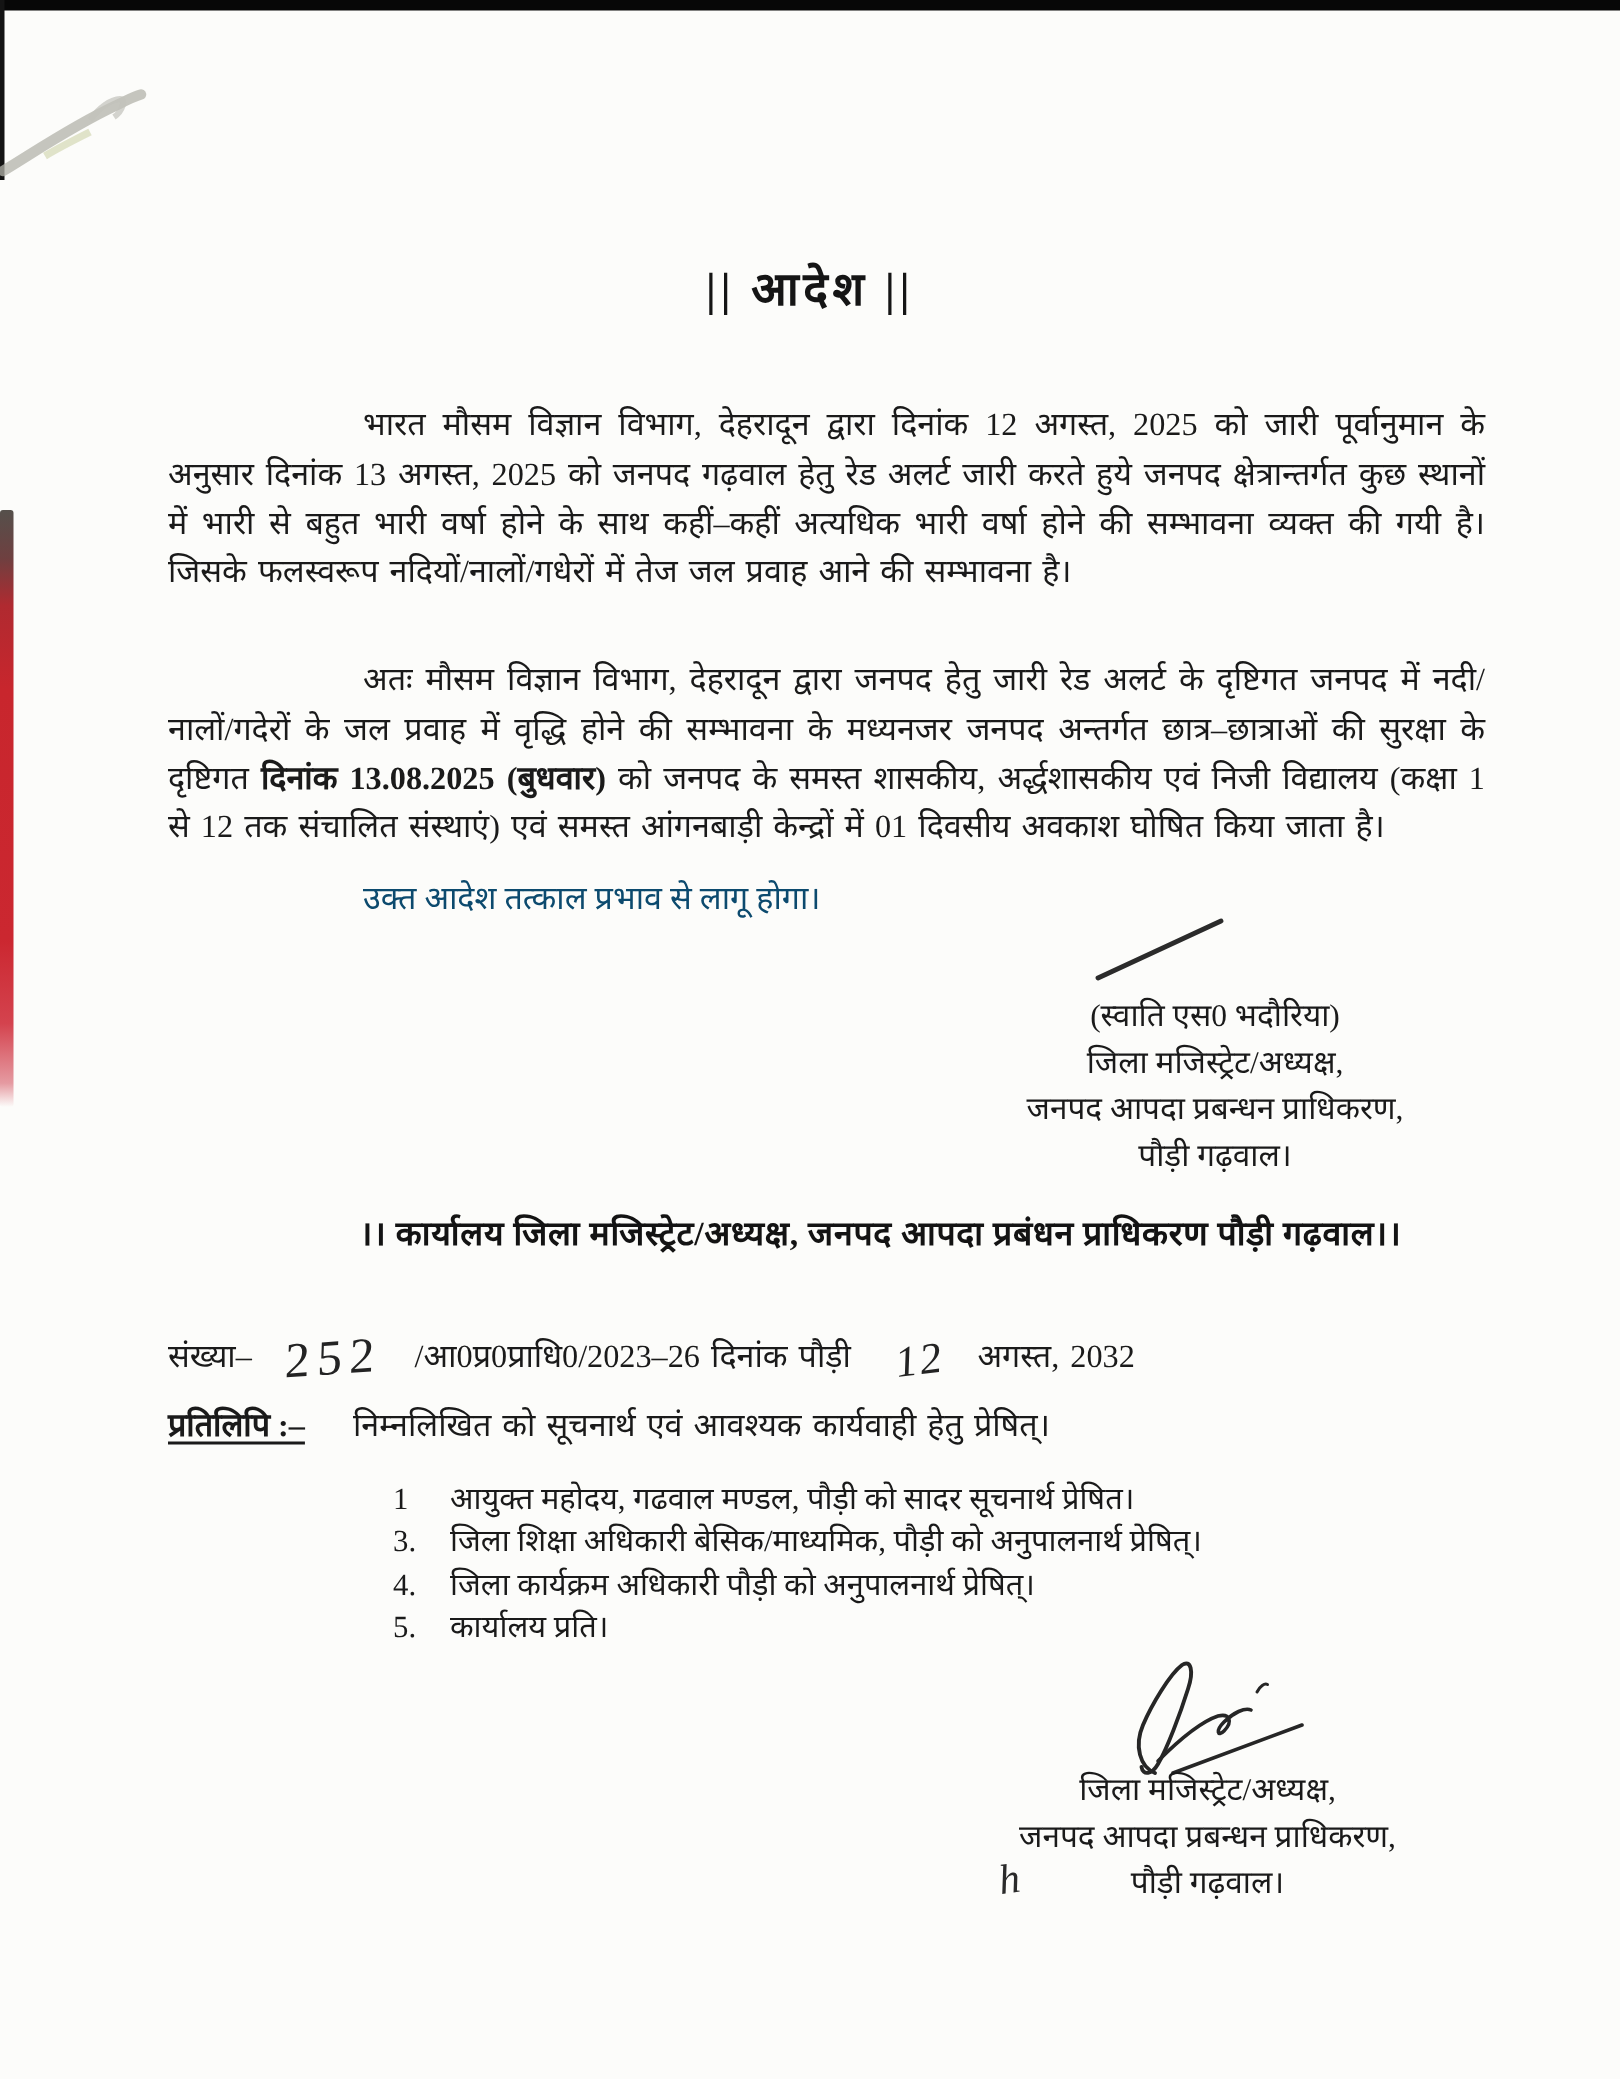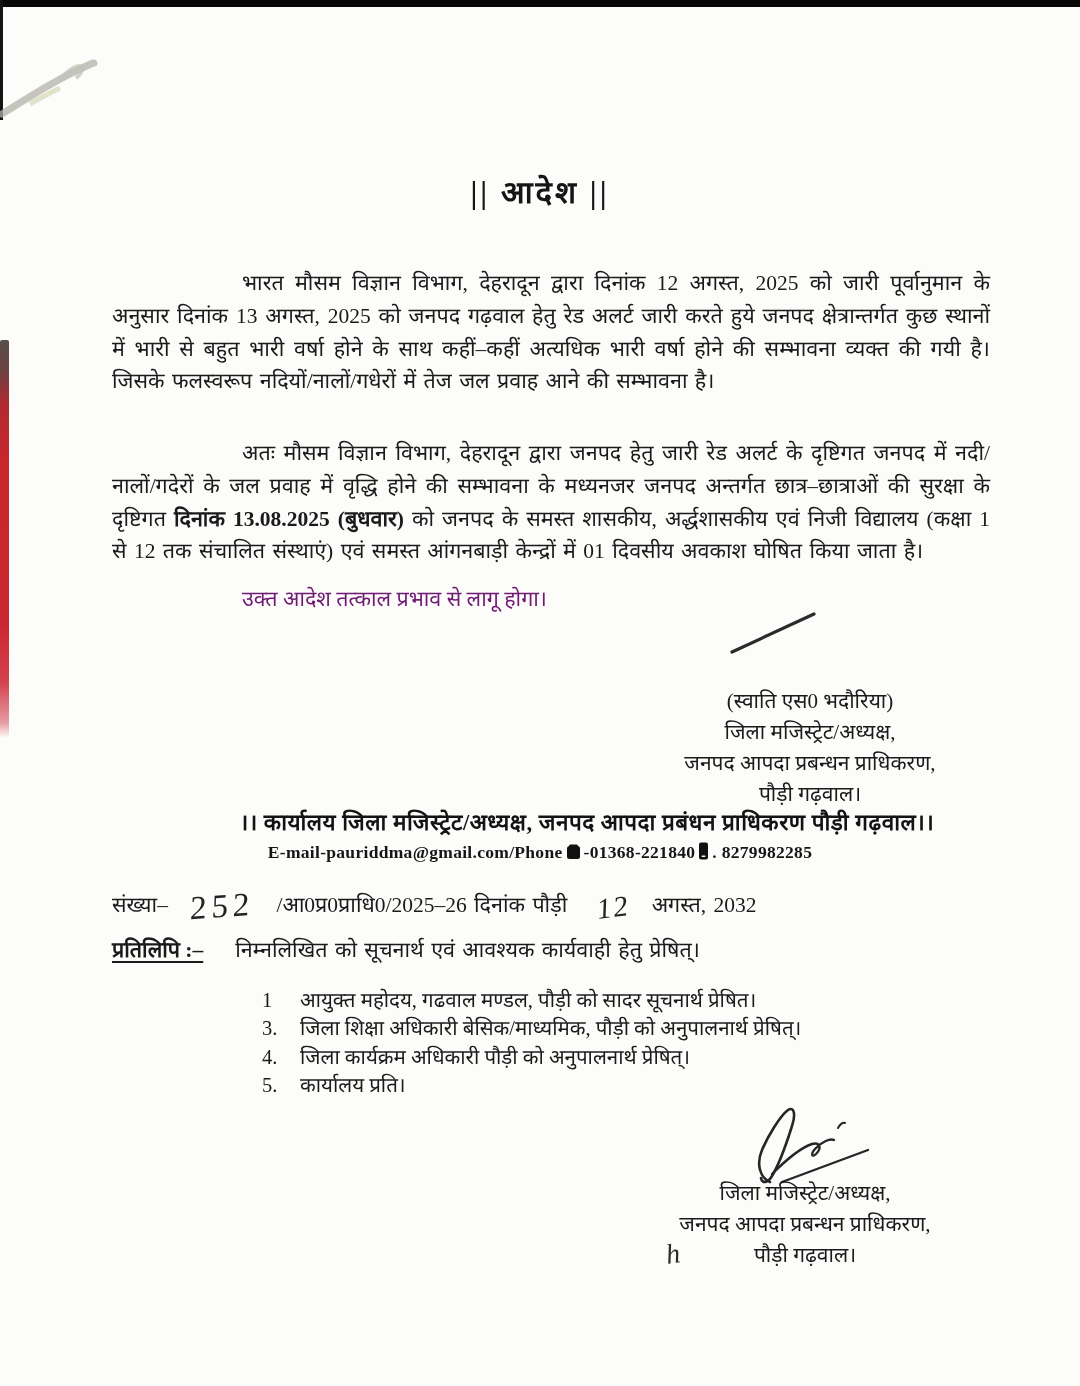--- a/index.html
+++ b/index.html
@@ -37,27 +37,27 @@
   .para {
     position:absolute; left:112px; width:878px;
     font-size:21.5px; line-height:32.8px;
     text-align:justify; word-spacing:2px;
     color:#1a1a1a;
   }
   .para.indent { text-indent:130px; }
   #para1 { top:231px;margin-top:36px; }
   #para2 { top:397px;margin-top:40px; }
   .bold-inline { font-weight:bold; }
-  #para3 { position:absolute; left:242px; top:583px; font-size:21.5px; color:#701a75; }
+  #para3 { position:absolute; left:242px; top:583px; font-size:21.5px; color:#0c4a6e; }
 
   .sig-block {
     position:absolute; text-align:center;
     font-size:21px; line-height:31px; color:#1a1a1a;
   }
-  #sig-top { left:645px; top:686px; width:330px; }
+  #sig-top { left:645px; top:662px; width:330px; }
   #sig-bottom { left:625px; top:1178px; width:360px; }
   .sig-stroke { position:absolute; }
 
   .office-heading {
     position:absolute; top:806px; left:0; width:100%;
     text-align:center; font-weight:bold; font-size:22.5px;
     color:#131313; letter-spacing:0.5px;margin-left:47px;
   }
   .email-line {
     position:absolute; top:842px; left:0; width:100%;
@@ -132,32 +132,23 @@
 
   <div id="sig-top" class="sig-block">
     <div>(स्वाति एस0 भदौरिया)</div>
     <div>जिला मजिस्ट्रेट/अध्यक्ष,</div>
     <div>जनपद आपदा प्रबन्धन प्राधिकरण,</div>
     <div>पौड़ी गढ़वाल।</div>
   </div>
 
   <div class="office-heading">।। कार्यालय जिला मजिस्ट्रेट/अध्यक्ष, जनपद आपदा प्रबंधन प्राधिकरण पौड़ी  गढ़वाल।।</div>
 
-  <div class="email-line">
-    <span>E-mail-pauriddma@gmail.com/Phone</span><span class="ico"><svg width="15" height="16" viewBox="0 0 15 16">
-          <rect x="1" y="2" width="13" height="13" rx="2.5" fill="#111"></rect>
-          <rect x="3" y="0.5" width="9" height="3" rx="1.5" fill="#111"></rect>
-        </svg></span><span>-01368-221840</span><span class="ico"><svg width="11" height="18" viewBox="0 0 11 18">
-          <rect x="1" y="0.5" width="9" height="17" rx="2" fill="#111"></rect>
-          <rect x="3.5" y="13.5" width="4" height="1.6" rx="0.8" fill="#fcfcfa"></rect>
-        </svg></span><span>. 8279982285</span>
-  </div>
 
   <div class="ref-line">
-    <span>संख्या–</span><span class="handwritten hw-gap-l hw-gap-r">252</span><span>/आ0प्र0प्राधि0/2025–26 दिनांक पौड़ी</span> <span class="handwritten small hw-gap-l hw-gap-r">12</span><span>अगस्त, 2032</span>
+    <span>संख्या–</span><span class="handwritten hw-gap-l hw-gap-r">252</span><span>/आ0प्र0प्राधि0/2023–26 दिनांक पौड़ी</span> <span class="handwritten small hw-gap-l hw-gap-r">12</span><span>अगस्त, 2032</span>
   </div>
 
   <div class="copy-line">
     <span class="copy-label">प्रतिलिपि :–</span><span class="copy-intro">निम्नलिखित को सूचनार्थ एवं आवश्यक कार्यवाही हेतु प्रेषित्।</span>
   </div>
 
   <div class="copy-list">
     <div class="copy-item"><span class="num">1</span><span>आयुक्त महोदय, गढवाल मण्डल, पौड़ी को सादर सूचनार्थ प्रेषित।</span></div>
     <div class="copy-item"><span class="num">3.</span><span>जिला शिक्षा अधिकारी बेसिक/माध्यमिक, पौड़ी को अनुपालनार्थ प्रेषित्।</span></div>
     <div class="copy-item"><span class="num">4.</span><span>जिला कार्यक्रम अधिकारी पौड़ी को अनुपालनार्थ प्रेषित्।</span></div>

